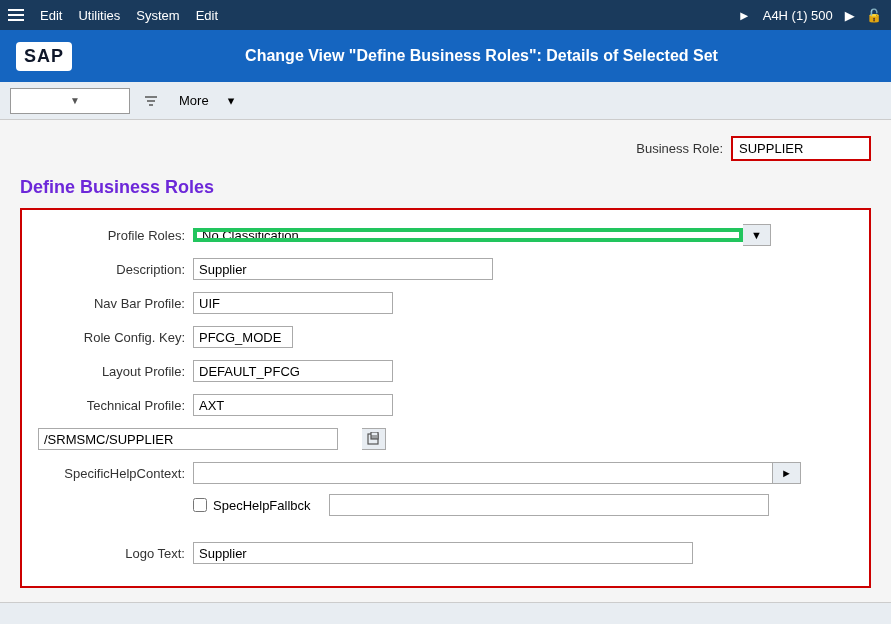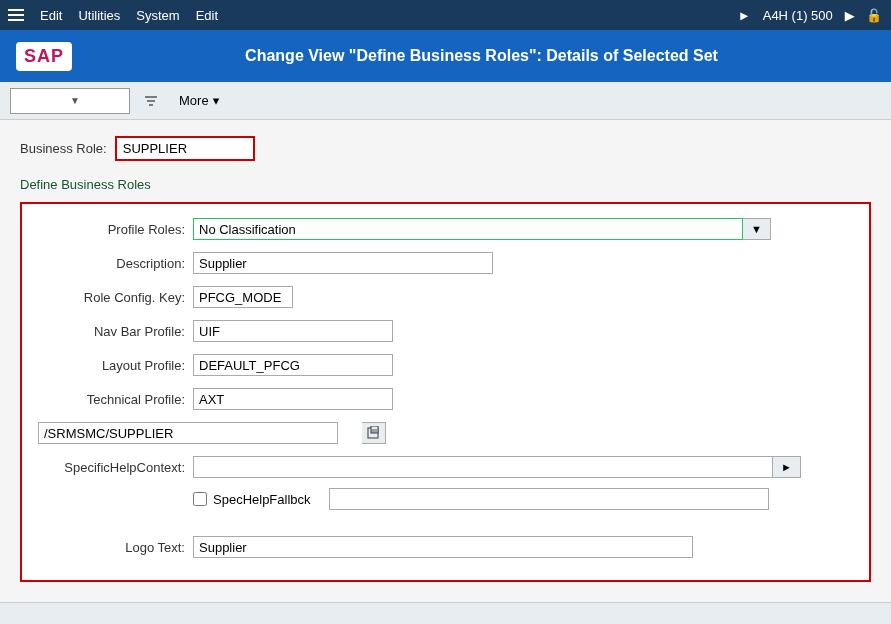--- a/index.html
+++ b/index.html
@@ -64,21 +64,21 @@
       align-items: center;
       padding: 0 16px;
       gap: 16px;
     }
     .sap-logo {
       background: #fff;
       border-radius: 4px;
       padding: 4px 8px;
       font-weight: bold;
       font-size: 18px;
-      color: #be185d;
+      color: #0f172a;
       letter-spacing: 1px;
     }
     .app-title {
       color: #fff;
       font-size: 16px;
       font-weight: bold;
       flex: 1;
       text-align: center;
     }
 
@@ -105,21 +105,21 @@
     .toolbar-select span {
       flex: 1;
     }
     .toolbar-select .chevron-down {
       font-size: 10px;
       color: #555;
     }
     .toolbar-btn {
       display: flex;
       align-items: center;
-      gap: 4px;
+      gap: 19px;
       cursor: pointer;
       height: 26px;
       padding: 0 6px;
       border: 1px solid transparent;
     }
     .toolbar-icon-btn {
       width: 26px;
       height: 26px;
       display: flex;
       align-items: center;
@@ -133,39 +133,40 @@
       padding: 16px 20px;
       background: #f5f5f5;
     }
 
     
     .business-role-row {
       display: flex;
       align-items: center;
       margin-bottom: 16px;
       gap: 8px;
+      justify-content: flex-end;
     }
     .field-label {
       font-size: 13px;
       color: #333;
       text-align: right;
     }
     .business-role-input {
       border: 2px solid #cc0000;
       padding: 3px 6px;
       font-size: 13px;
       width: 140px;
       background: #fff;
     }
 
     
     .section-title {
-      font-size: 13px;
-      font-weight: normal;
-      color: #14532d;
+      font-size: 18px;
+      font-weight: bold;
+      color: #6d28d9;
       margin-bottom: 10px;
     }
 
     
     .form-panel {
       border: 2px solid #cc0000;
       background: #fff;
       padding: 12px 16px;
     }
 
@@ -203,25 +204,25 @@
     
     .profile-type-container {
       display: flex;
       align-items: center;
       gap: 0;
       flex: 1;
     }
     .profile-type-input {
       flex: 1;
       max-width: 550px;
-      border: 1px solid #22c55e;
+      border: 4px solid #22c55e;
       padding: 2px 5px;
       font-size: 13px;
       background: #fff;
-      height: 22px;
+      height: 14px;
     }
     .dropdown-btn {
       width: 28px;
       height: 22px;
       border: 1px solid #aaa;
       border-left: none;
       background: #e8edf2;
       display: flex;
       align-items: center;
       justify-content: center;
@@ -381,27 +382,27 @@
         <div class="dropdown-btn">▼</div>
       </div>
     </div>
 
     <div class="form-row">
       <span class="form-label">Description:</span>
       <input class="form-input form-input-medium" type="text" value="Supplier" style="">
     </div>
 
     <div class="form-row">
+      <span class="form-label">Nav Bar Profile:</span>
+      <input class="form-input form-input-short" type="text" value="UIF" style="">
+    </div>
+
+    <div class="form-row">
       <span class="form-label">Role Config. Key:</span>
       <input class="form-input form-input-narrow" type="text" value="PFCG_MODE" style="">
-    </div>
-
-    <div class="form-row">
-      <span class="form-label">Nav Bar Profile:</span>
-      <input class="form-input form-input-short" type="text" value="UIF" style="">
     </div>
 
     <div class="form-row">
       <span class="form-label">Layout Profile:</span>
       <input class="form-input form-input-short" type="text" value="DEFAULT_PFCG" style="">
     </div>
 
     <div class="form-row">
       <span class="form-label">Technical Profile:</span>
       <input class="form-input form-input-short" type="text" value="AXT" style="">

